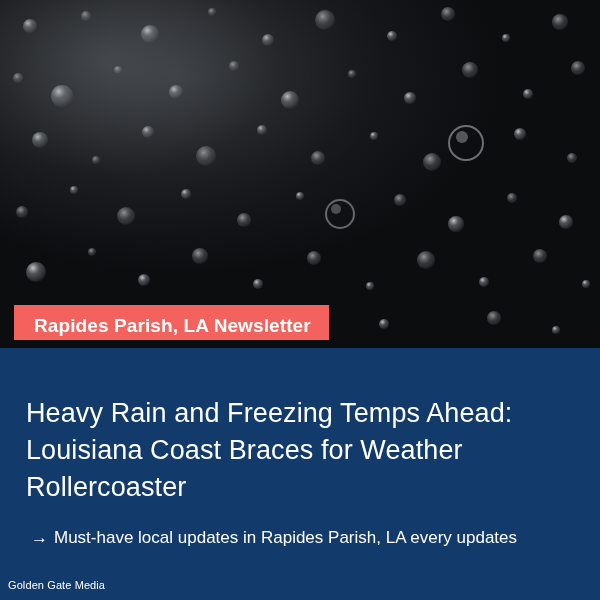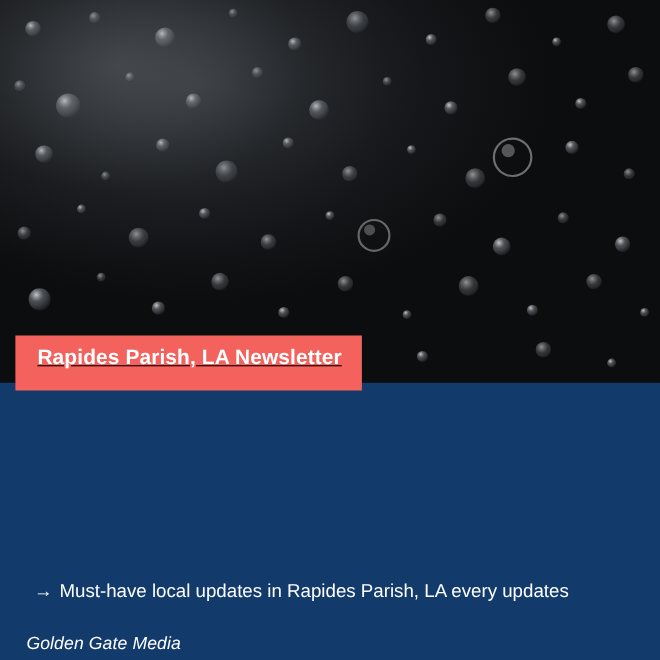--- a/index.html
+++ b/index.html
@@ -49,23 +49,22 @@
     top: 0;
     width: 600px;
     height: 348px;
   }
   
   .label-band {
     position: absolute;
     left: 14px;
     top: 305px;
     background: #f4625e;
-    padding: 11px 18px 19px 20px;
+    padding: 11px 18px 4px 20px;
     z-index: 3;
-    text-decoration: underline;
   }
   .label-band .label-text {
     color: #ffffff;
     font-size: 19px;
     font-weight: bold;
     letter-spacing: 0.1px;
     line-height: 20px;
     white-space: nowrap;
   }
   
@@ -99,28 +98,27 @@
     font-weight: normal;
   }
   .arrow-glyph {
     display: inline-block;
     margin-right: 6px;
     font-size: 17px;
   }
   
   .credit {
     position: absolute;
-    left: 24px;
+    left: 8px;
     bottom: 8px;
     color: #ffffff;
-    font-size: 16px;
+    font-size: 11px;
     line-height: 13px;
     letter-spacing: 0.1px;
     z-index: 4;
-    font-style: italic;
   }
 </style>
 </head>
 <body>
 
 <div class="card">
 
   <div class="photo">
     <svg class="droplets" viewBox="0 0 600 348" xmlns="http://www.w3.org/2000/svg">
       <defs>
@@ -205,18 +203,19 @@
         <circle cx="556" cy="330" r="4" fill="url(#dg)"></circle>
       </g>
     </svg>
   </div>
 
   <div class="label-band">
     <div class="label-text">Rapides Parish, LA Newsletter</div>
   </div>
 
   <div class="body">
+    <div class="headline">Heavy Rain and Freezing Temps Ahead: Louisiana Coast Braces for Weather Rollercoaster</div>
     <div class="subline"><span class="arrow-glyph">→</span><span>Must-have local updates in Rapides Parish, LA every updates</span></div>
   </div>
 
   <div class="credit">Golden Gate Media</div>
 
 </div>
 
 </body></html>

